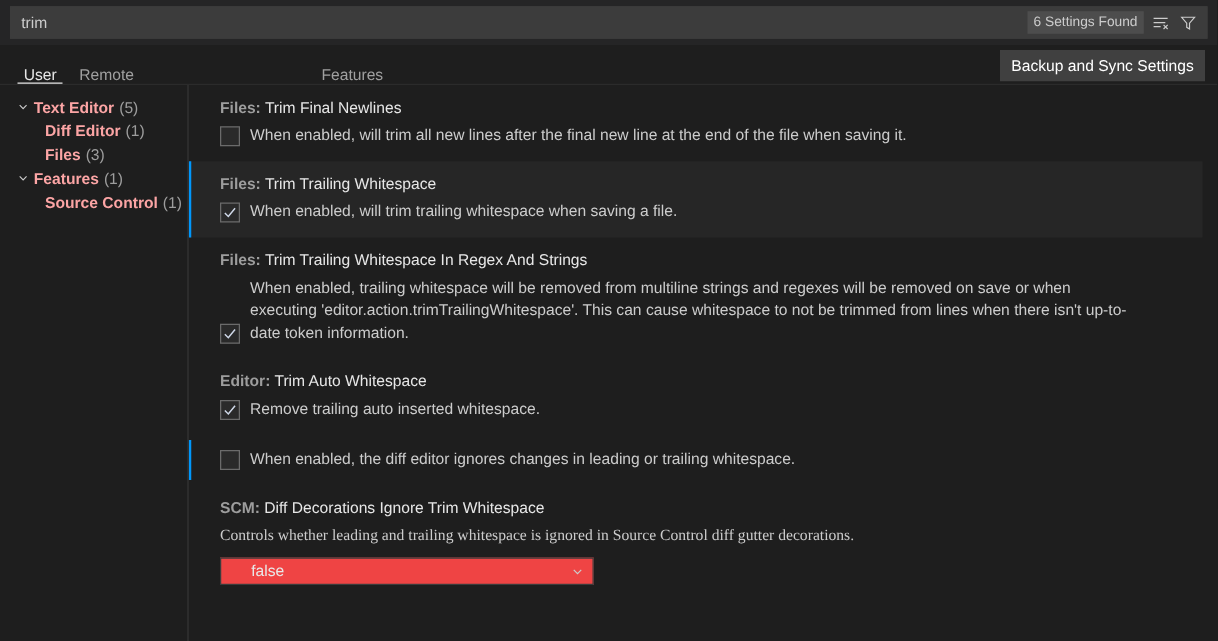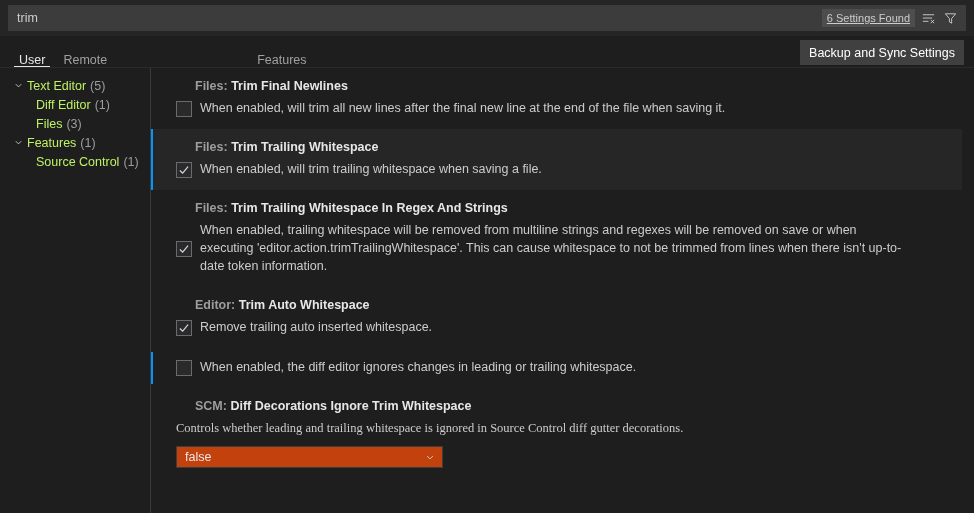--- a/index.html
+++ b/index.html
@@ -41,21 +41,20 @@
     font-family: "Liberation Sans", sans-serif;
     font-size: 12.5px;
     line-height: 24px;
     height: 32px;
   }
   .search-right {
     display: flex;
     align-items: center;
     gap: 4px;
     padding-right: 2px;
-    text-decoration: underline;
   }
   .settings-found {
     background: #4d4d4d;
     color: #cccccc;
     font-size: 11px;
     line-height: 16px;
     padding: 1px 5px;
     white-space: nowrap;
   }
   .hdr-icon {
@@ -141,21 +140,21 @@
   }
   .toc-row.level0 { padding-left: 11px; }
   .toc-row.level1 { padding-left: 36px; }
   .chev {
     width: 14px; height: 14px;
     display: inline-flex; align-items: center; justify-content: center;
     margin-right: 2px;
     color: #cccccc;
     flex: 0 0 14px;
   }
-  .toc-label { color: #bef264; }
+  .toc-label { color: #fca5a5; font-weight: bold; }
   .toc-count { color: #9d9d9d; margin-left: 4px; }
 
   
   .list {
     flex: 1 1 auto;
     position: relative;
     overflow: hidden;
     background: #1e1e1e;
   }
   .setting {
@@ -173,36 +172,35 @@
   .setting.modified.hovered::before { top: 0; bottom: 0; }
   .title-line {
     font-size: 12.5px;
     line-height: 17px;
     margin-bottom: 4px;
     white-space: nowrap;
   }
   .cat {
     color: #9d9d9d;
     font-weight: bold;
-    margin-left: 19px;
   }
   .name {
     color: #e7e7e7;
-    font-weight: bold;
+    font-weight: normal;
   }
   .modified-note {
     color: #b5b5b5;
     font-style: italic;
     font-weight: normal;
     font-size: 12px;
     margin-left: 7px;
   }
   .desc-row {
     display: flex;
-    align-items: center;
+    align-items: flex-end;
   }
   .checkbox {
     width: 16px; height: 16px;
     flex: 0 0 16px;
     border: 1px solid #6b6b6b;
     background: #2a2a2a;
     margin-right: 8px;
     margin-top: 1px;
     position: relative;
     cursor: pointer;
@@ -212,27 +210,27 @@
   .desc {
     font-size: 12.5px;
     line-height: 18px;
     color: #cccccc;
     max-width: 712px;
   }
   .desc.plain { margin-left: 0; max-width: 700px; font-family: Liberation Serif, serif; }
 
   .select-wrap {
     margin-top: 9px;
-    width: 267px;
+    width: 299px;
     height: 22px;
-    background: #c2410c;
+    background: #ef4444;
     border: 1px solid #3c3c3c;
     display: flex;
     align-items: center;
-    padding: 0 6px 0 8px;
+    padding: 0 6px 0 24px;
     cursor: pointer;
   }
   .select-value {
     flex: 1 1 auto;
     font-size: 12.5px;
     color: #e8e8e8;
   }
   .select-chev { color: #cccccc; display: flex; align-items: center; }
 
   .list-scrollbar {

